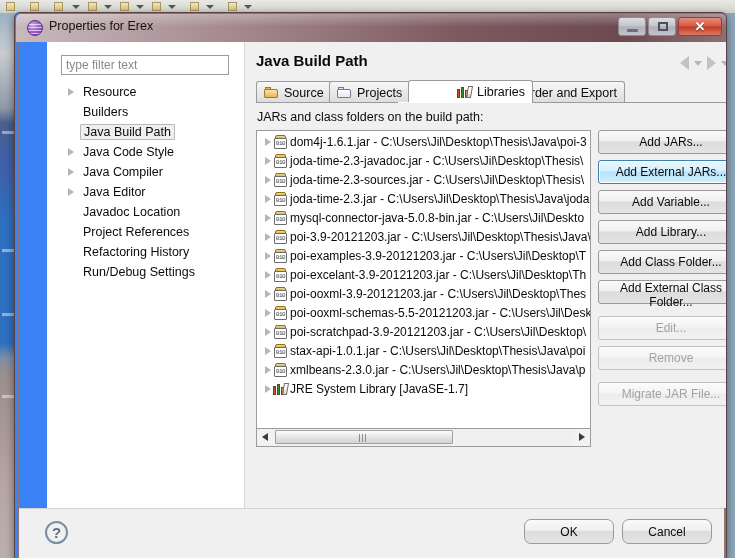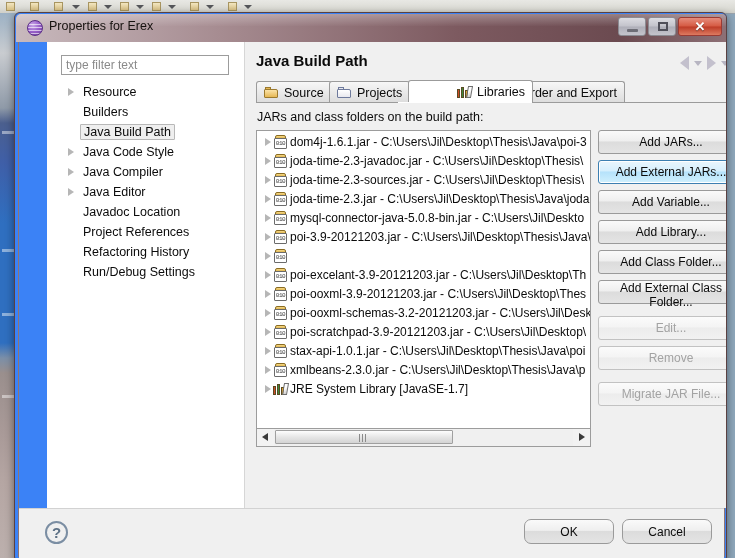--- a/index.html
+++ b/index.html
@@ -750,33 +750,33 @@
                 <span class="jar-lid"></span>
                 <span class="jar-body">010</span>
               </span><span>mysql-connector-java-5.0.8-bin.jar - C:\Users\Jil\Deskto</span></div>
           <div class="lib-row"><span class="twisty2"></span><span class="ic-jar">
                 <span class="jar-lid"></span>
                 <span class="jar-body">010</span>
               </span><span>poi-3.9-20121203.jar - C:\Users\Jil\Desktop\Thesis\Java\</span></div>
           <div class="lib-row"><span class="twisty2"></span><span class="ic-jar">
                 <span class="jar-lid"></span>
                 <span class="jar-body">010</span>
-              </span></div>
+              </span><span>poi-examples-3.9-20121203.jar - C:\Users\Jil\Desktop\T</span></div>
           <div class="lib-row"><span class="twisty2"></span><span class="ic-jar">
                 <span class="jar-lid"></span>
                 <span class="jar-body">010</span>
               </span><span>poi-excelant-3.9-20121203.jar - C:\Users\Jil\Desktop\Th</span></div>
           <div class="lib-row"><span class="twisty2"></span><span class="ic-jar">
                 <span class="jar-lid"></span>
                 <span class="jar-body">010</span>
               </span><span>poi-ooxml-3.9-20121203.jar - C:\Users\Jil\Desktop\Thes</span></div>
           <div class="lib-row"><span class="twisty2"></span><span class="ic-jar">
                 <span class="jar-lid"></span>
                 <span class="jar-body">010</span>
-              </span><span>poi-ooxml-schemas-3.2-20121203.jar - C:\Users\Jil\Desk</span></div>
+              </span><span>poi-ooxml-schemas-5.5-20121203.jar - C:\Users\Jil\Desk</span></div>
           <div class="lib-row"><span class="twisty2"></span><span class="ic-jar">
                 <span class="jar-lid"></span>
                 <span class="jar-body">010</span>
               </span><span>poi-scratchpad-3.9-20121203.jar - C:\Users\Jil\Desktop\</span></div>
           <div class="lib-row"><span class="twisty2"></span><span class="ic-jar">
                 <span class="jar-lid"></span>
                 <span class="jar-body">010</span>
               </span><span>stax-api-1.0.1.jar - C:\Users\Jil\Desktop\Thesis\Java\poi</span></div>
           <div class="lib-row"><span class="twisty2"></span><span class="ic-jar">
                 <span class="jar-lid"></span>

